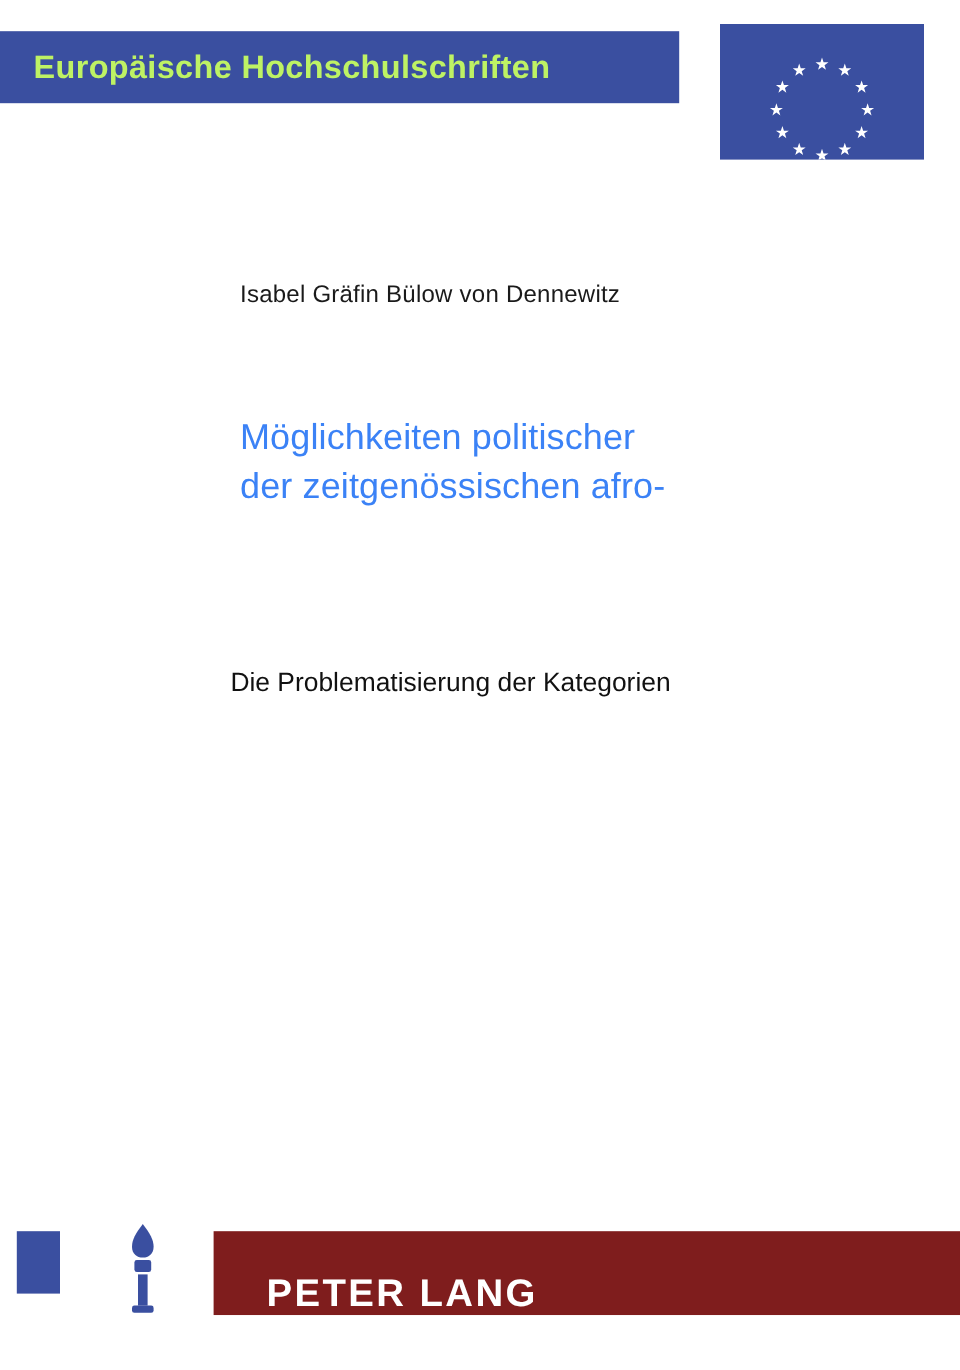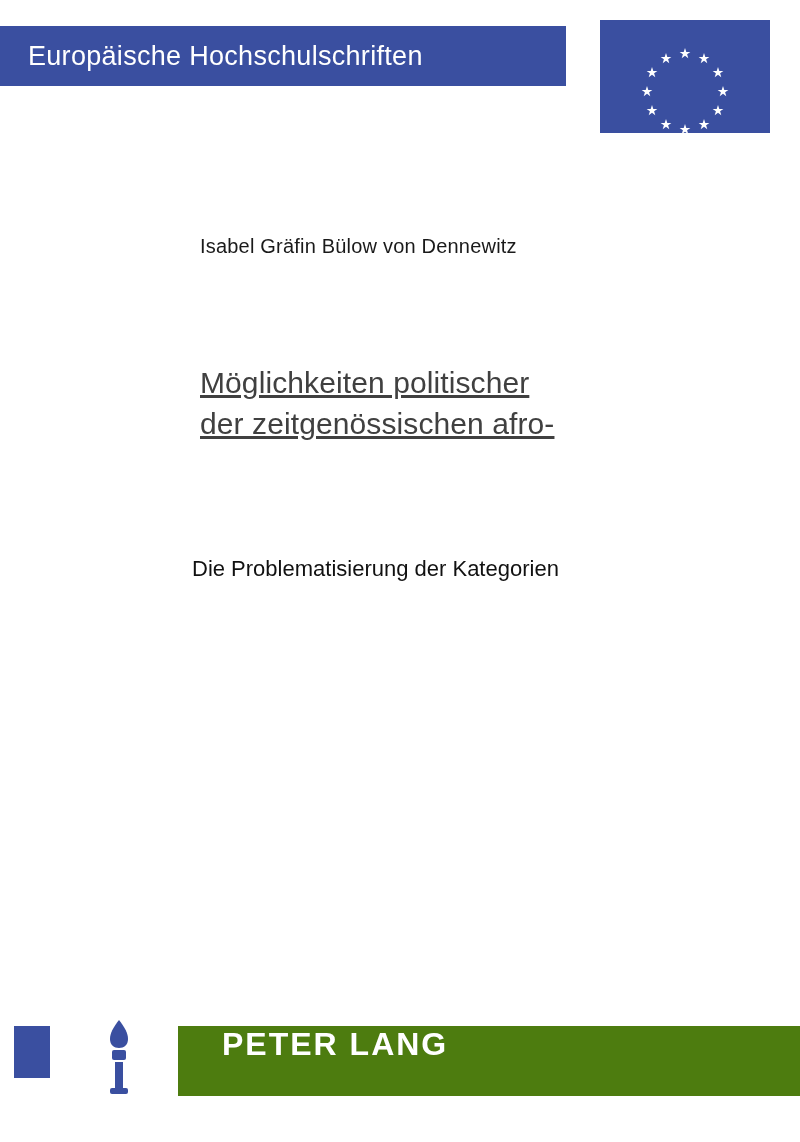--- a/index.html
+++ b/index.html
@@ -27,23 +27,23 @@
     position: absolute;
     left: 0;
     top: 26px;
     width: 566px;
     height: 60px;
     background: #3a4fa0;
     display: flex;
     align-items: center;
   }
   .series-banner .series-text {
-    color: #ffffff;
+    color: #bef264;
     font-size: 27px;
-    font-weight: normal;
+    font-weight: bold;
     letter-spacing: 0.3px;
     padding-left: 28px;
     white-space: nowrap;
   }
 
   
   .eu-flag {
     position: absolute;
     left: 600px;
     top: 20px;
@@ -67,27 +67,26 @@
     width: 560px;
     color: #1a1a1a;
     font-size: 20px;
     letter-spacing: 0.2px;
   }
 
   
   .title {
     position: absolute;
     left: 200px;
-    top: 362px;
+    top: 344px;
     width: 530px;
-    color: #404040;
+    color: #3b82f6;
     font-size: 30px;
     line-height: 41px;
     letter-spacing: 0.1px;
-    text-decoration: underline;
   }
   .title .line {
     display: block;
     white-space: nowrap;
   }
 
   
   .subtitle {
     position: absolute;
     left: 192px;
@@ -107,23 +106,23 @@
     font-style: italic;
   }
 
   
   .publisher-bar {
     position: absolute;
     left: 178px;
     top: 1026px;
     width: 622px;
     height: 70px;
-    background: #4d7c0f;
+    background: #7f1d1d;
     display: flex;
-    align-items: flex-start;
+    align-items: flex-end;
   }
   .publisher-name {
     color: #ffffff;
     font-size: 32px;
     font-weight: bold;
     letter-spacing: 2px;
     padding-left: 44px;
     white-space: nowrap;
   }
 

